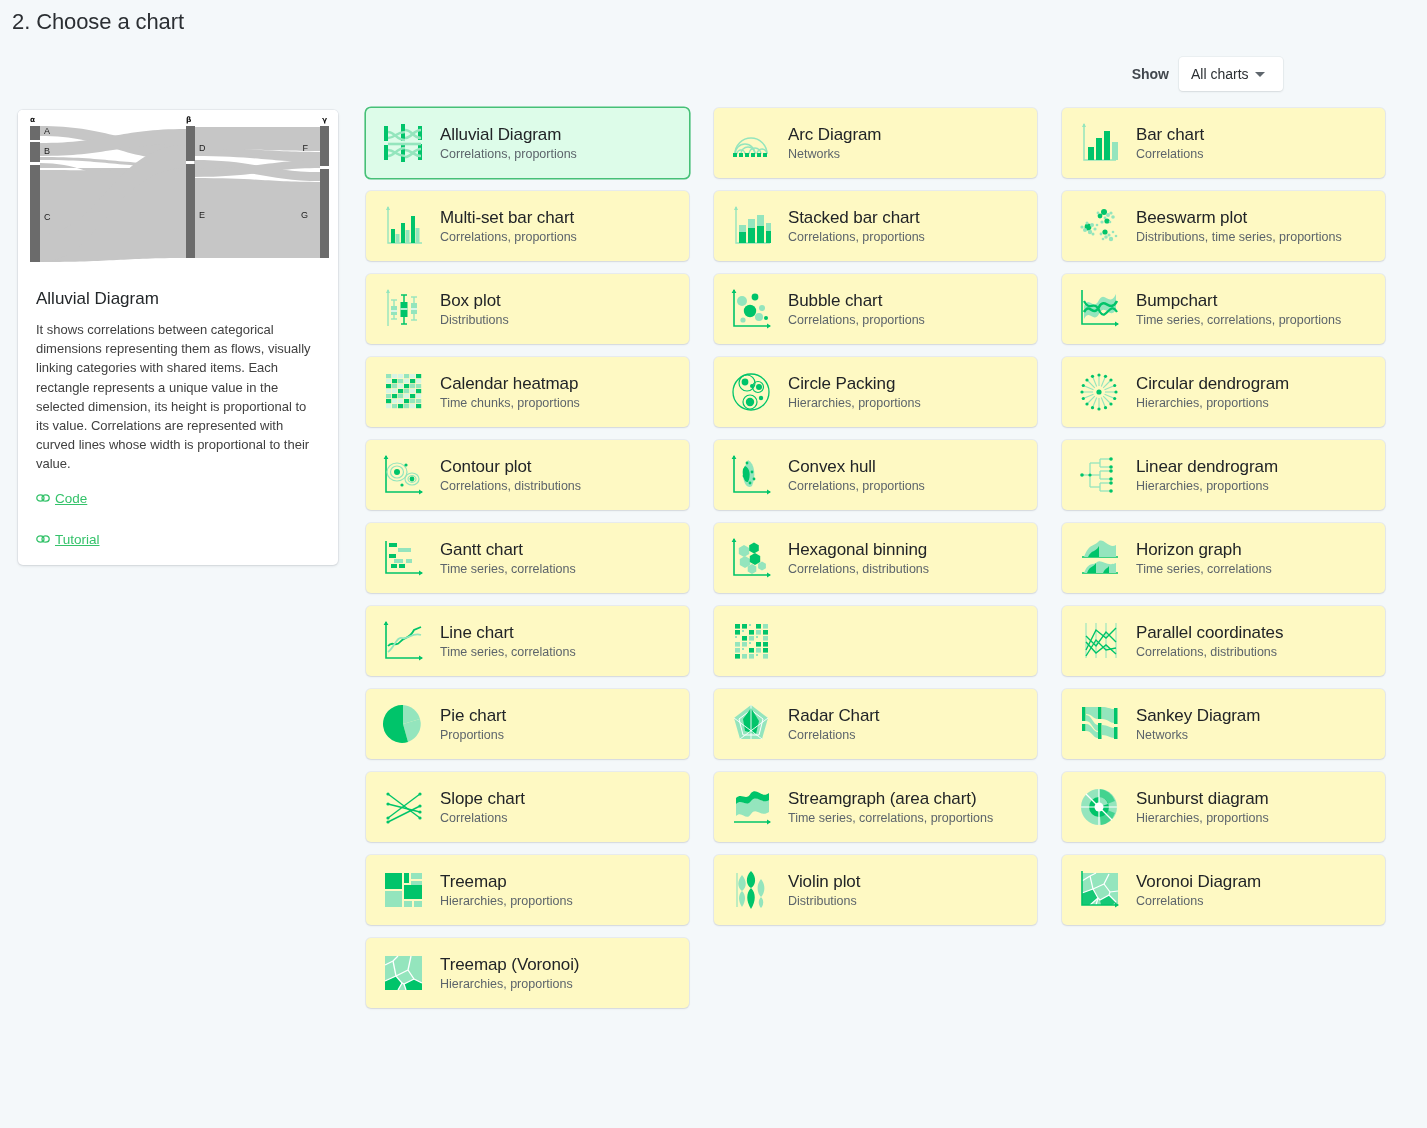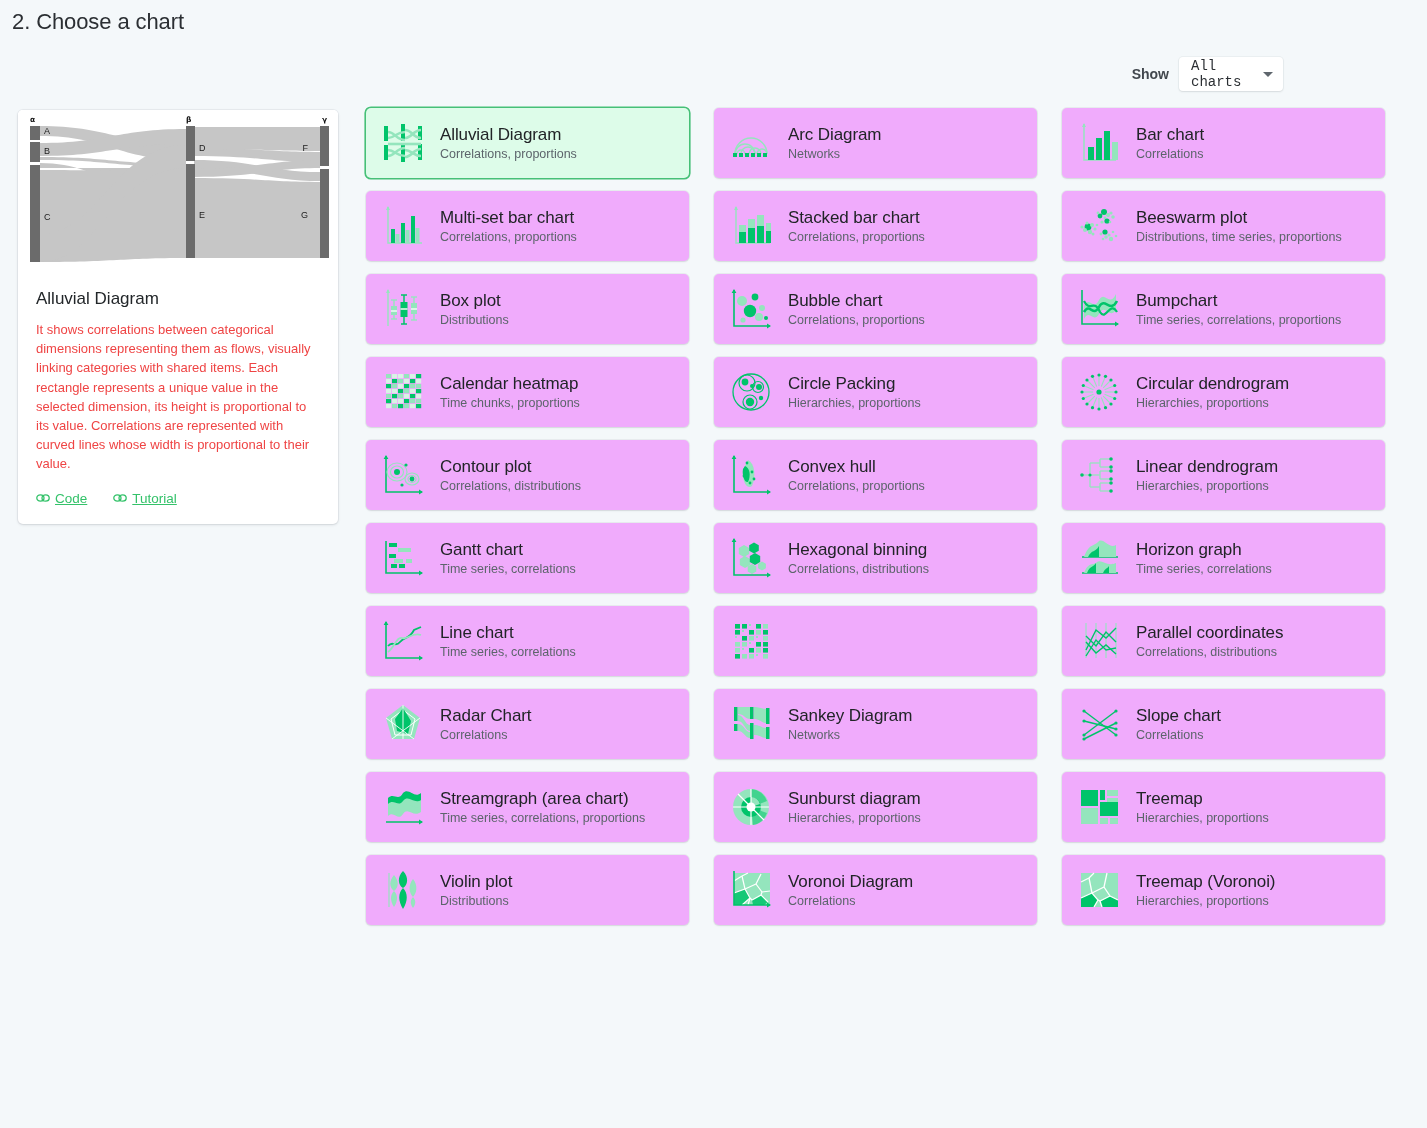--- a/index.html
+++ b/index.html
@@ -17,26 +17,26 @@
     position: absolute; left: 12px; top: 9px;
     font-size: 22px; font-weight: 400; color: #2b2f33;
     letter-spacing: -0.1px;
   }
   .show-row {
     position: absolute; right: 33px; top: 57px;
     display: flex; align-items: center; gap: 10px;
   }
   .show-label { font-size: 14px; color: #41474d; font-weight: bold; }
   .show-select {
-    display: flex; align-items: center; justify-content: center;
+    display: flex; align-items: center; justify-content: flex-start;
     width: 104px; height: 34px;
     background: #ffffff; border-radius: 4px;
     padding: 0 10px 0 12px;
     box-shadow: 0 1px 2px rgba(30,40,50,.10), 0 0 0 1px rgba(30,40,50,.04);
-    font-size: 14px; color: #2b2f33; cursor: pointer; font-family: Liberation Mono, monospace;
+    font-size: 14px; color: #2b2f33; cursor: pointer;
   }
   .caret {
     width: 0; height: 0; margin-left: 6px;
     border-left: 5px solid transparent; border-right: 5px solid transparent;
     border-top: 5px solid #5f666d;
   }
 
   
   .preview-panel {
     position: absolute; left: 18px; top: 110px;
@@ -44,43 +44,43 @@
     background: #fff; border-radius: 5px;
     box-shadow: 0 1px 3px rgba(30,40,50,.13), 0 0 0 1px rgba(30,40,50,.05);
     overflow: hidden;
   }
   .preview-img { width: 320px; height: 163px; display: block; background: #fff; }
   .preview-body { padding: 16px 18px 18px 18px; }
   .preview-title {
     font-size: 17px; color: #222629; margin-bottom: 11px; font-weight: 400;
   }
   .preview-desc {
-    font-size: 13px; line-height: 19.2px; color: #ef4444;
-  }
-  .preview-links { margin-top: 17px; display: flex; gap: 26px; }
+    font-size: 13px; line-height: 19.2px; color: #404040;
+  }
+  .preview-links { margin-top: 17px; display: flex; gap: 26px; flex-direction: column; }
   .plink {
     display: inline-flex; align-items: center; gap: 5px;
     font-size: 13.5px; color: #34c26a; text-decoration: none;
     cursor: pointer;
   }
   .plink span.txt { text-decoration: underline; }
   .link-ico { display: block; }
 
   
   .grid {
     position: absolute; left: 366px; top: 108px;
     width: 1028px;
     display: grid;
     grid-template-columns: repeat(3, 323px);
     column-gap: 25px;
     row-gap: 13px;
   }
   .card {
     height: 70px;
-    background: #f0abfc; border-radius: 5px;
+    background: #fef9c3; border-radius: 5px;
     display: flex; align-items: center;
     padding: 0 12px 0 14px;
     box-shadow: 0 1px 2px rgba(30,40,50,.10), 0 0 0 1px rgba(30,40,50,.055);
     cursor: pointer;
   }
   .card.selected {
     background: #ddfce9;
     box-shadow: 0 0 0 1.6px #46c077;
   }
   .card-ico {
@@ -722,20 +722,33 @@
           </svg>
         </span>
         <div class="card-txt">
           <div class="card-title">Parallel coordinates</div>
           <div class="card-sub">Correlations, distributions</div>
         </div>
       </div>
       <div class="card">
         <span class="card-ico">
           <svg width="46" height="46" viewBox="0 0 46 46">
+    <path d="M23 23 L23 4 A19 19 0 0 1 40 18 Z" fill="#94e5bd"></path>
+    <path d="M23 23 L40 18 A19 19 0 0 1 28 41 Z" fill="#94e5bd"></path>
+    <path d="M23 23 L28 41 A19 19 0 1 1 23 4 Z" fill="#00c46a"></path>
+          </svg>
+        </span>
+        <div class="card-txt">
+          <div class="card-title">Pie chart</div>
+          <div class="card-sub">Proportions</div>
+        </div>
+      </div>
+      <div class="card">
+        <span class="card-ico">
+          <svg width="46" height="46" viewBox="0 0 46 46">
     <path d="M23 4 L40 17 L34 38 L12 38 L6 17 Z" fill="#94e5bd"></path>
     <path d="M23 9 L35 18 L31 34 L15 34 L11 18 Z" fill="none" stroke="#fff" stroke-width="1"></path>
     <path d="M23 7 L31 20 L28 33 L17 30 L15 18 Z" fill="#00c46a"></path>
     <g stroke="#fff" stroke-width=".9">
               <path d="M23 4 L23 38"></path>
               <path d="M6 17 L34 38"></path>
               <path d="M40 17 L12 38"></path>
             </g>
           </svg>
         </span>

